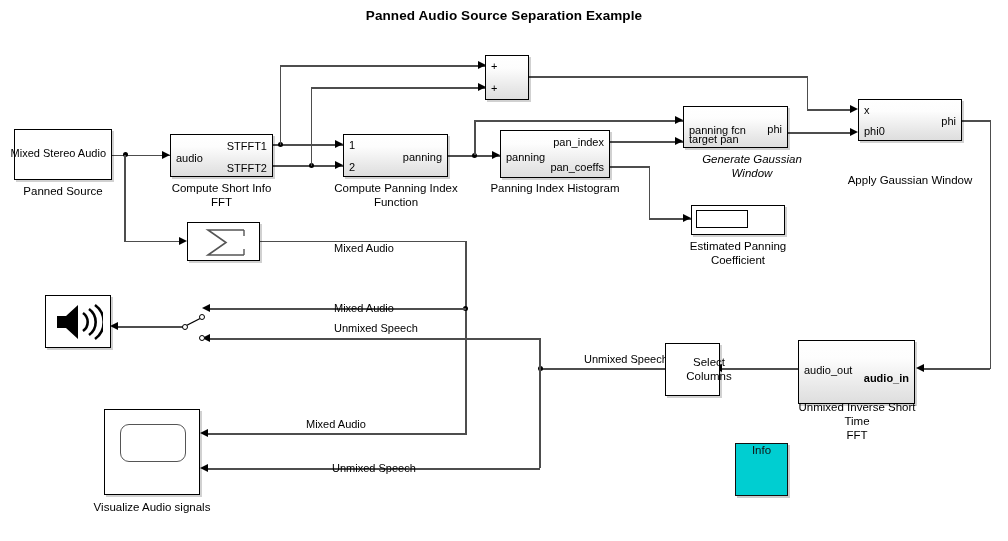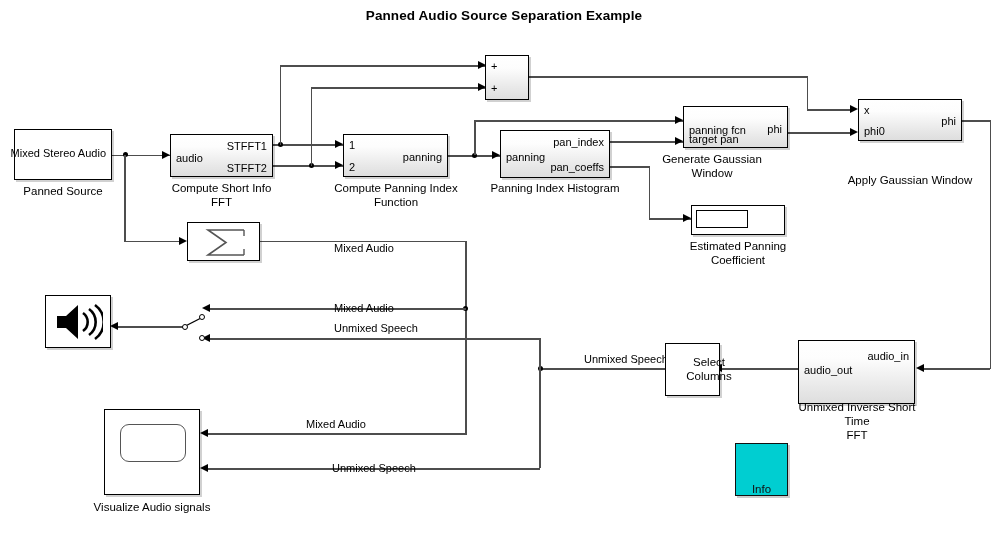--- a/index.html
+++ b/index.html
@@ -56,21 +56,21 @@
   .arr{position:absolute;width:0;height:0;}
   .arr.l{border-top:4.5px solid transparent;border-bottom:4.5px solid transparent;border-right:8px solid #000;}
   .arr.r{border-top:4.5px solid transparent;border-bottom:4.5px solid transparent;border-left:8px solid #000;}
 
   .sig{position:absolute;font-size:11px;color:#000;white-space:nowrap;}
 
   
   .srcarrow{position:absolute;left:10px;top:24px;width:0;height:0;}
   .info{
     position:absolute;box-sizing:border-box;border:1.4px solid #111;
-    display:flex;align-items:flex-end;justify-content:center;
+    display:flex;align-items:flex-start;justify-content:center;
     font-size:11.5px;color:#111;
     box-shadow:2px 2px 0 rgba(0,0,0,.2);
   }
   .disp-inner{
     position:absolute;box-sizing:border-box;border:1.3px solid #000;background:#fff;
   }
   .scope-inner{
     position:absolute;box-sizing:border-box;border:1.3px solid #555;
     border-radius:9px;background:#fff;
   }
@@ -206,21 +206,21 @@
     <div class="lbl right" style="top:6px;">pan_index</div>
     <div class="lbl right" style="top:31px;">pan_coeffs</div>
   </div>
   <div class="cap" style="left:490px;top:181px;width:130px;">Panning Index Histogram</div>
 
   <div class="blk sub" style="left:683px;top:106px;width:105px;height:42px;">
     <div class="lbl left" style="top:18px;">panning fcn</div>
     <div class="lbl left" style="top:27px;">target pan</div>
     <div class="lbl right" style="top:17px;">phi</div>
   </div>
-  <div class="cap" style="left:644px;top:152px;width:136px;">Generate Gaussian Window</div>
+  <div class="cap" style="left:684px;top:152px;width:136px;font-style:italic;">Generate Gaussian Window</div>
 
   <div class="blk sub" style="left:858px;top:99px;width:104px;height:42px;">
     <div class="lbl left" style="top:5px;">x</div>
     <div class="lbl left" style="top:26px;">phi0</div>
     <div class="lbl right" style="top:16px;">phi</div>
   </div>
   <div class="cap" style="left:843px;top:145px;width:134px;margin-top:28px;">Apply Gaussian Window</div>
 
   <div class="blk" style="left:691px;top:205px;width:94px;height:30px;">
     <div class="disp-inner" style="left:4px;top:4px;width:52px;height:18px;"></div>
@@ -258,21 +258,21 @@
   </div>
   <div class="cap" style="left:88px;top:500px;width:128px;">Visualize Audio signals</div>
 
   <div class="blk" style="left:665px;top:343px;width:55px;height:53px;">
     <div class="ctr" style="white-space:pre-line;margin-left:33px;">Select
 Columns</div>
   </div>
 
   <div class="blk sub" style="left:798px;top:340px;width:117px;height:64px;">
     <div class="lbl left" style="top:24px;">audio_out</div>
-    <div class="lbl right" style="top:10px;">audio_in</div>
+    <div class="lbl right" style="top:32px;font-weight:bold;">audio_in</div>
   </div>
   <div class="cap" style="left:790px;top:400px;width:134px;">Unmixed Inverse Short Time
 FFT</div>
 
   <div class="info" id="info-block" style="left: 735px; top: 443px; width: 53px; height: 53px; background: rgb(0, 206, 209);">
     <span>Info</span>
   </div>
 
 
 </div>

